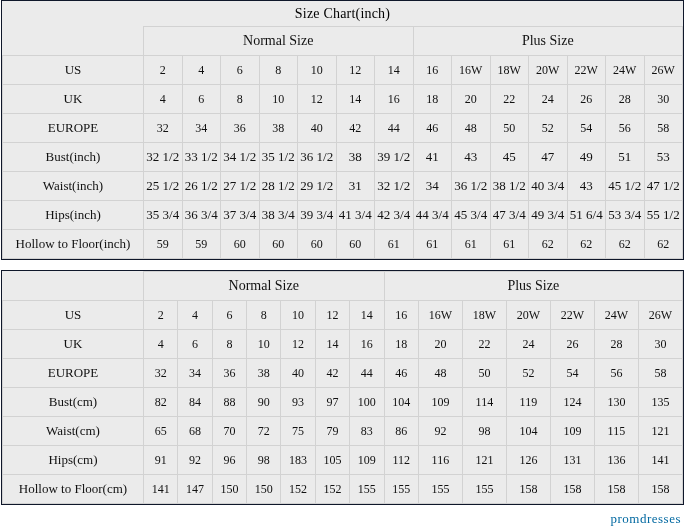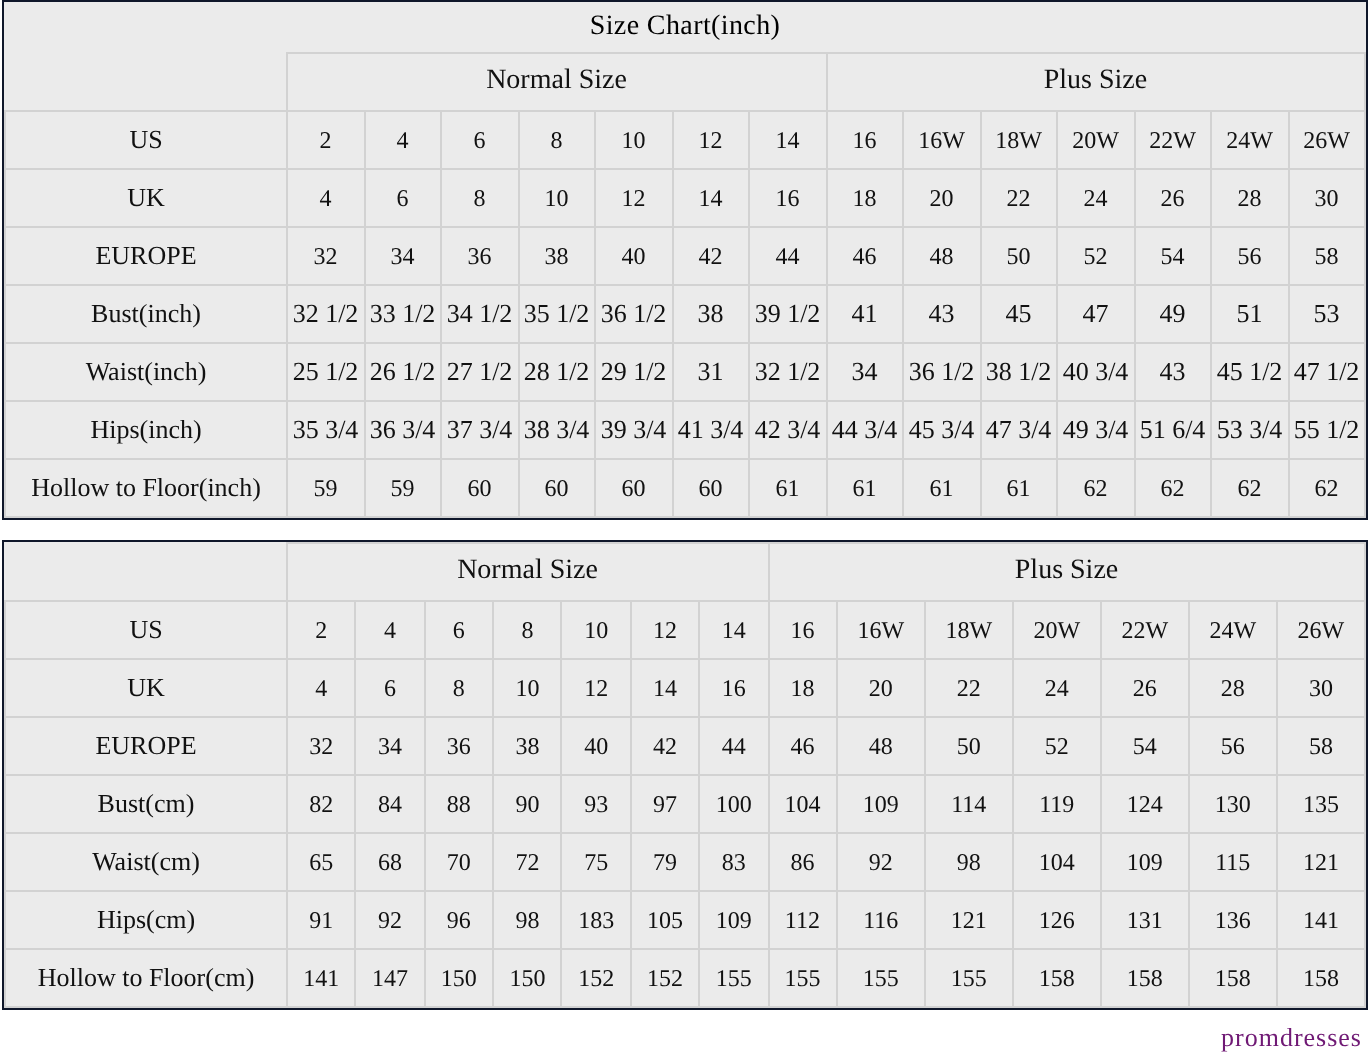--- a/index.html
+++ b/index.html
@@ -79,21 +79,21 @@
     font-size: 13px;
   }
   .hdrnum {
     font-size: 12px;
   }
   .watermark {
     position: absolute;
     right: 4px;
     bottom: 2px;
     font-size: 13px;
-    color: #701a75;
+    color: #0369a1;
     font-family: "Liberation Serif", serif;
     letter-spacing: 0.5px;
   }
   .cm-label { font-size: 13px; }
 </style>
 </head>
 <body>
 
 <div class="page">
 

